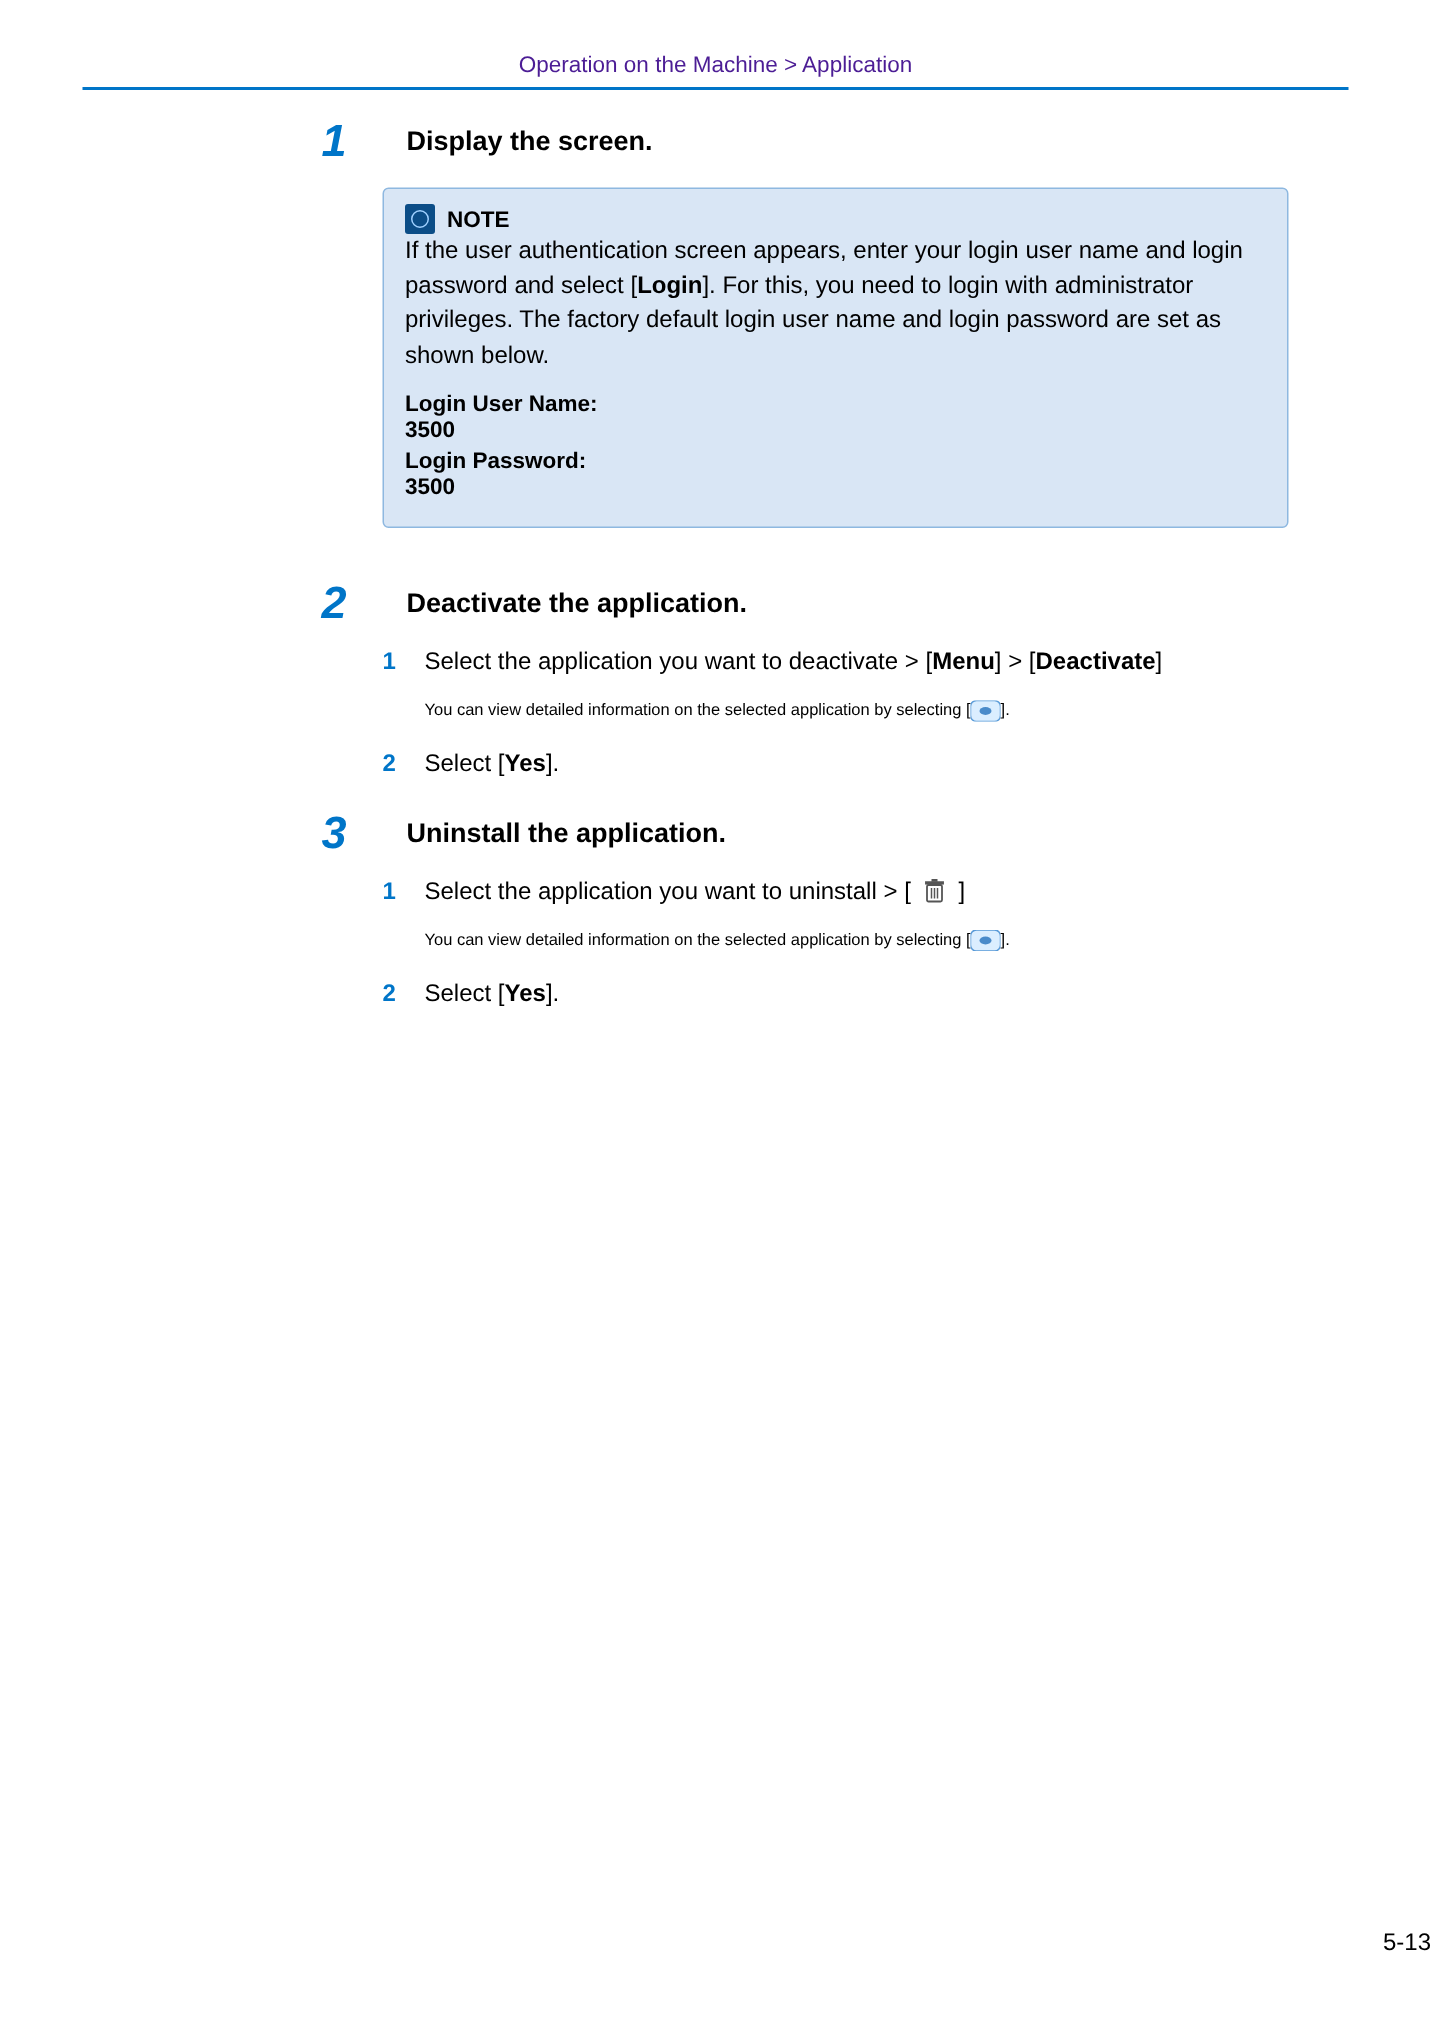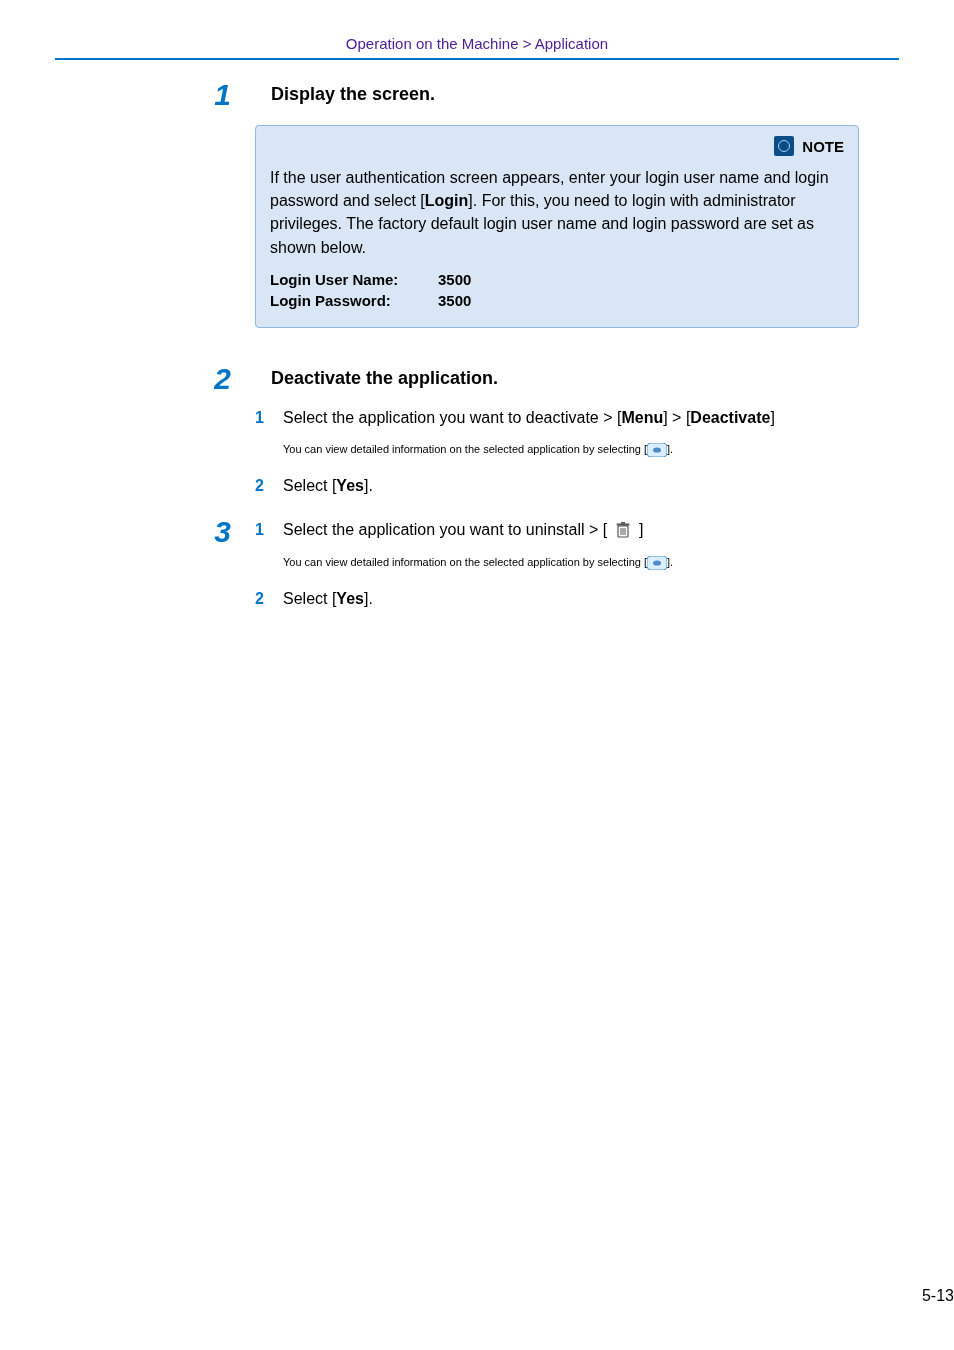--- a/index.html
+++ b/index.html
@@ -76,41 +76,39 @@
     border:1px solid var(--border-blue);
     border-radius:4px;
     padding:10px 14px 14px 14px;
     margin-bottom:30px;
     font-size:16px;
   }
   .note-head{
     display:flex;
     align-items:center;
     gap:8px;
-    margin-bottom:10px;
-    justify-content:flex-end;
   }
   .note-icon{
     width:20px;height:20px;
     background:#0b4d87;
     border-radius:2px;
     position:relative;
     flex:0 0 auto;
   }
   .note-icon::after{
     content:"";
     position:absolute;
     left:4px;top:4px;right:4px;bottom:4px;
     border:1px solid #9fd0ff;
     border-radius:50%;
   }
   .note-title{font-weight:700;font-size:15px;}
   .note-body{line-height:1.45;}
   .cred-table{margin-top:12px;}
-  .cred-row{display:flex;gap:18px;margin-bottom:4px;}
+  .cred-row{display:flex;margin-bottom:4px;flex-direction:column;}
   .cred-label{font-weight:700;width:150px;font-size:15px;}
   .cred-val{font-weight:700;font-size:15px;}
   .sublist{margin:4px 0 0 0;padding:0;}
   .subitem{
     display:flex;
     align-items:flex-start;
     margin-bottom:16px;
   }
   .subnum{
     color:var(--accent-blue);
@@ -198,20 +196,21 @@
             <span>Select [</span><b>Yes</b><span>].</span>
           </span>
         </div>
       </div>
     </div>
   </div>
 
   <div class="step">
     <div class="big-num">3</div>
     <div class="step-content">
+      <div class="step-heading">Uninstall the application.</div>
       <div class="sublist">
         <div class="subitem">
           <span class="subnum">1</span>
           <span class="subtext">
             <span>Select the application you want to uninstall &gt; [</span>
             <span class="inline-icon">&nbsp;<svg width="14" height="16" viewBox="0 0 14 16">
                   <rect x="2" y="4" width="10" height="11" rx="1" fill="none" stroke="#555" stroke-width="1.2"></rect>
                   <rect x="0.7" y="1.5" width="12.6" height="2.2" fill="#555"></rect>
                   <rect x="5" y="0" width="4" height="1.8" fill="#555"></rect>
                   <line x1="5" y1="6" x2="5" y2="13" stroke="#555" stroke-width="1"></line>

